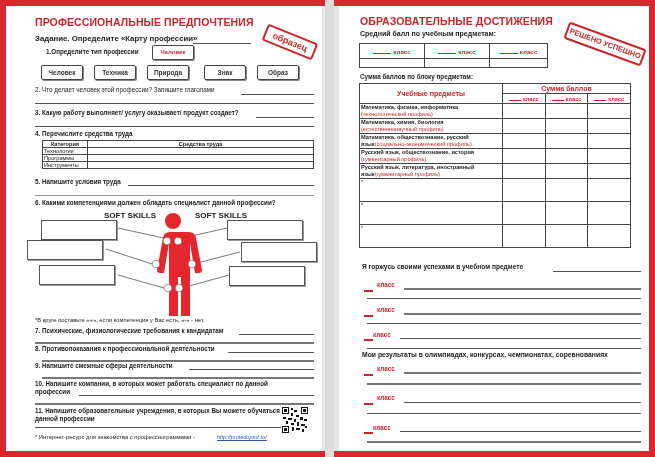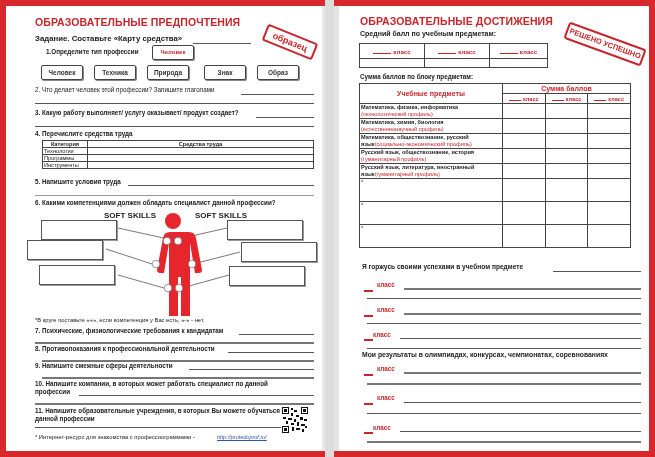--- a/index.html
+++ b/index.html
@@ -28,22 +28,22 @@
   .ul-red { display:inline-block; width:18px; border-bottom:1.5px solid #c8262b; margin-right:2px; }
   .dash-red { position:absolute; width:9px; height:2px; background:#c8262b; }
   .klass { position:absolute; font-size:6.3px; font-weight:bold; color:#c8262b; }
 </style>
 </head>
 <body>
 
 <div class="gutter"></div>
 
 <div id="left-page" class="page">
-  <div class="abs title" style="left:29px;top:10px;">ОБРАЗОВАТЕЛЬНЫЕ ПРЕДПОЧТЕНИЯ</div>
-  <div class="abs t8" style="left:29px;top:28px;font-size:7.8px;">Задание. Составьте «Карту средства»</div>
+  <div class="abs title" style="left:29px;top:10px;">ПРОФЕССИОНАЛЬНЫЕ ПРЕДПОЧТЕНИЯ</div>
+  <div class="abs t8" style="left:29px;top:28px;font-size:7.8px;">Задание. Определите «Карту профессии»</div>
   <div class="line" style="left:187px;top:37px;width:58px;"></div>
 
   <div class="stamp" style="left:257px;top:27px;width:50px;height:14px;font-size:9px;line-height:14px;transform:rotate(22deg);">образец</div>
 
   <div class="abs t7" style="left:40px;top:42px;">1.Определите тип профессии</div>
   <div class="btn red" style="left:146px;top:39px;width:40px;font-size:6px;">Человек</div>
 
   <div class="btn" style="left:35px;top:59px;width:40px;">Человек</div>
   <div class="btn" style="left:88px;top:59px;width:40px;">Техника</div>
   <div class="btn" style="left:141px;top:59px;width:40px;">Природа</div>

